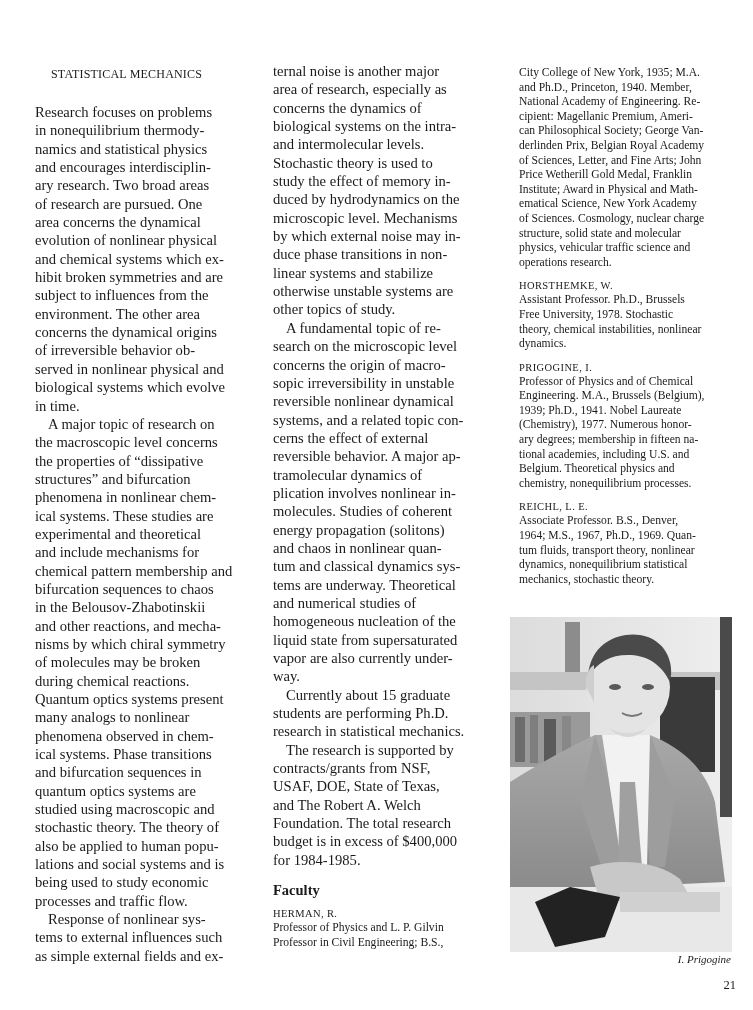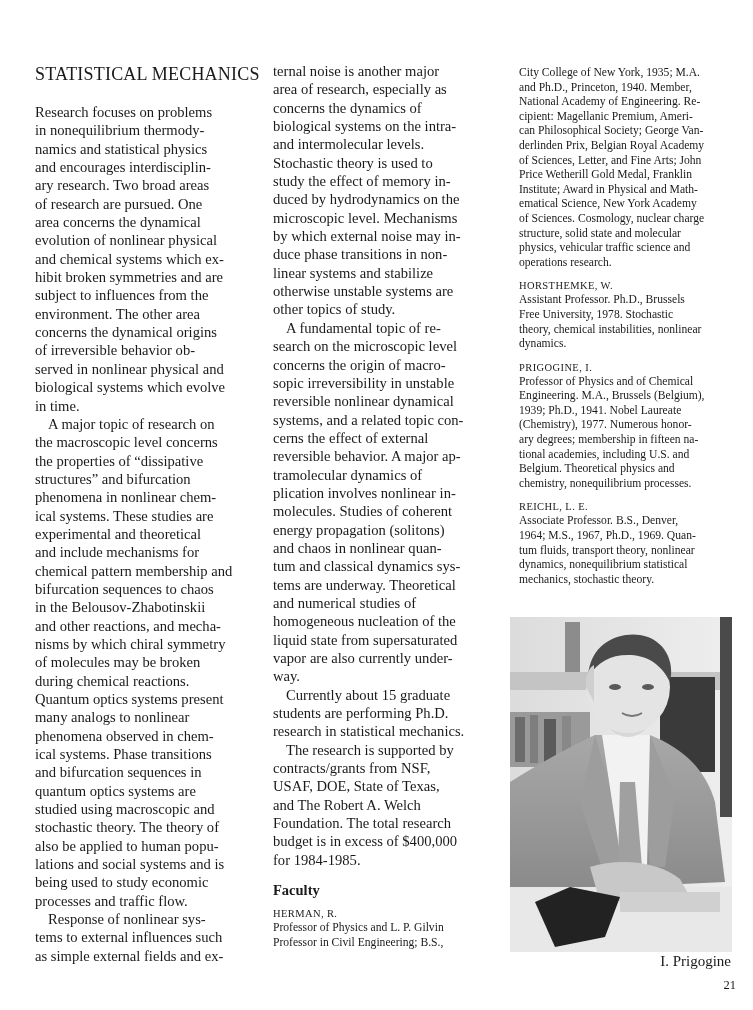--- a/index.html
+++ b/index.html
@@ -17,23 +17,23 @@
     }
     .col {
       position: absolute;
       top: 62px;
     }
     #col1 { left: 35px; width: 222px; }
     #col2 { left: 273px; width: 222px; }
     #col3 { left: 519px; width: 218px; top: 66px; }
 
     .section-title {
-      font-size: 18px;
+      font-size: 12px;
       letter-spacing: 0.2px;
-      margin: 3px 0 20px 0;
+      margin: 3px 0 20px 16px;
       line-height: 18px;
       white-space: nowrap;
     }
     .body-text {
       font-size: 14.6px;
       line-height: 18.35px;
       margin: 0;
       text-align: left;
     }
     .body-text .line {
@@ -67,21 +67,22 @@
       width: 222px;
       height: 335px;
       overflow: hidden;
       background: #d8d8d8;
     }
     #photo svg { display: block; }
     #caption {
       position: absolute;
       right: 22px;
       top: 953px;
-      font-size: 15px;
+      font-style: italic;
+      font-size: 11px;
     }
     #page-number {
       position: absolute;
       right: 17px;
       top: 978px;
       font-size: 12.5px;
     }
   </style>
 </head>
 <body>

